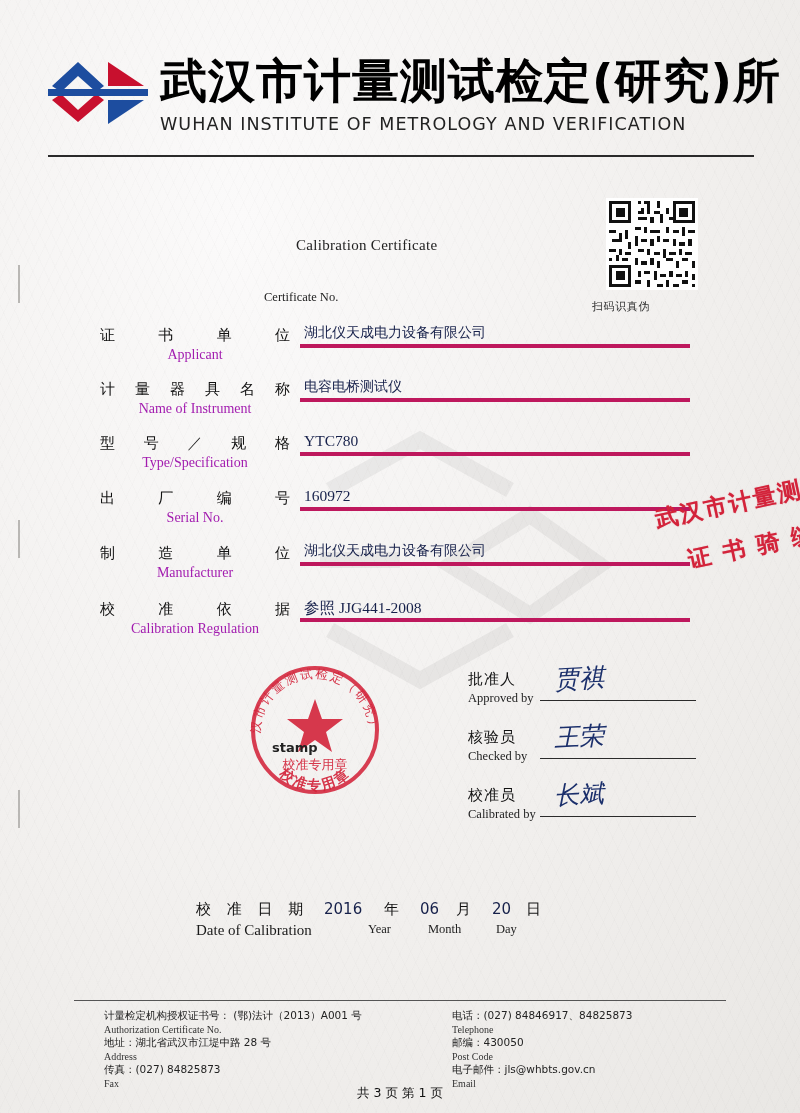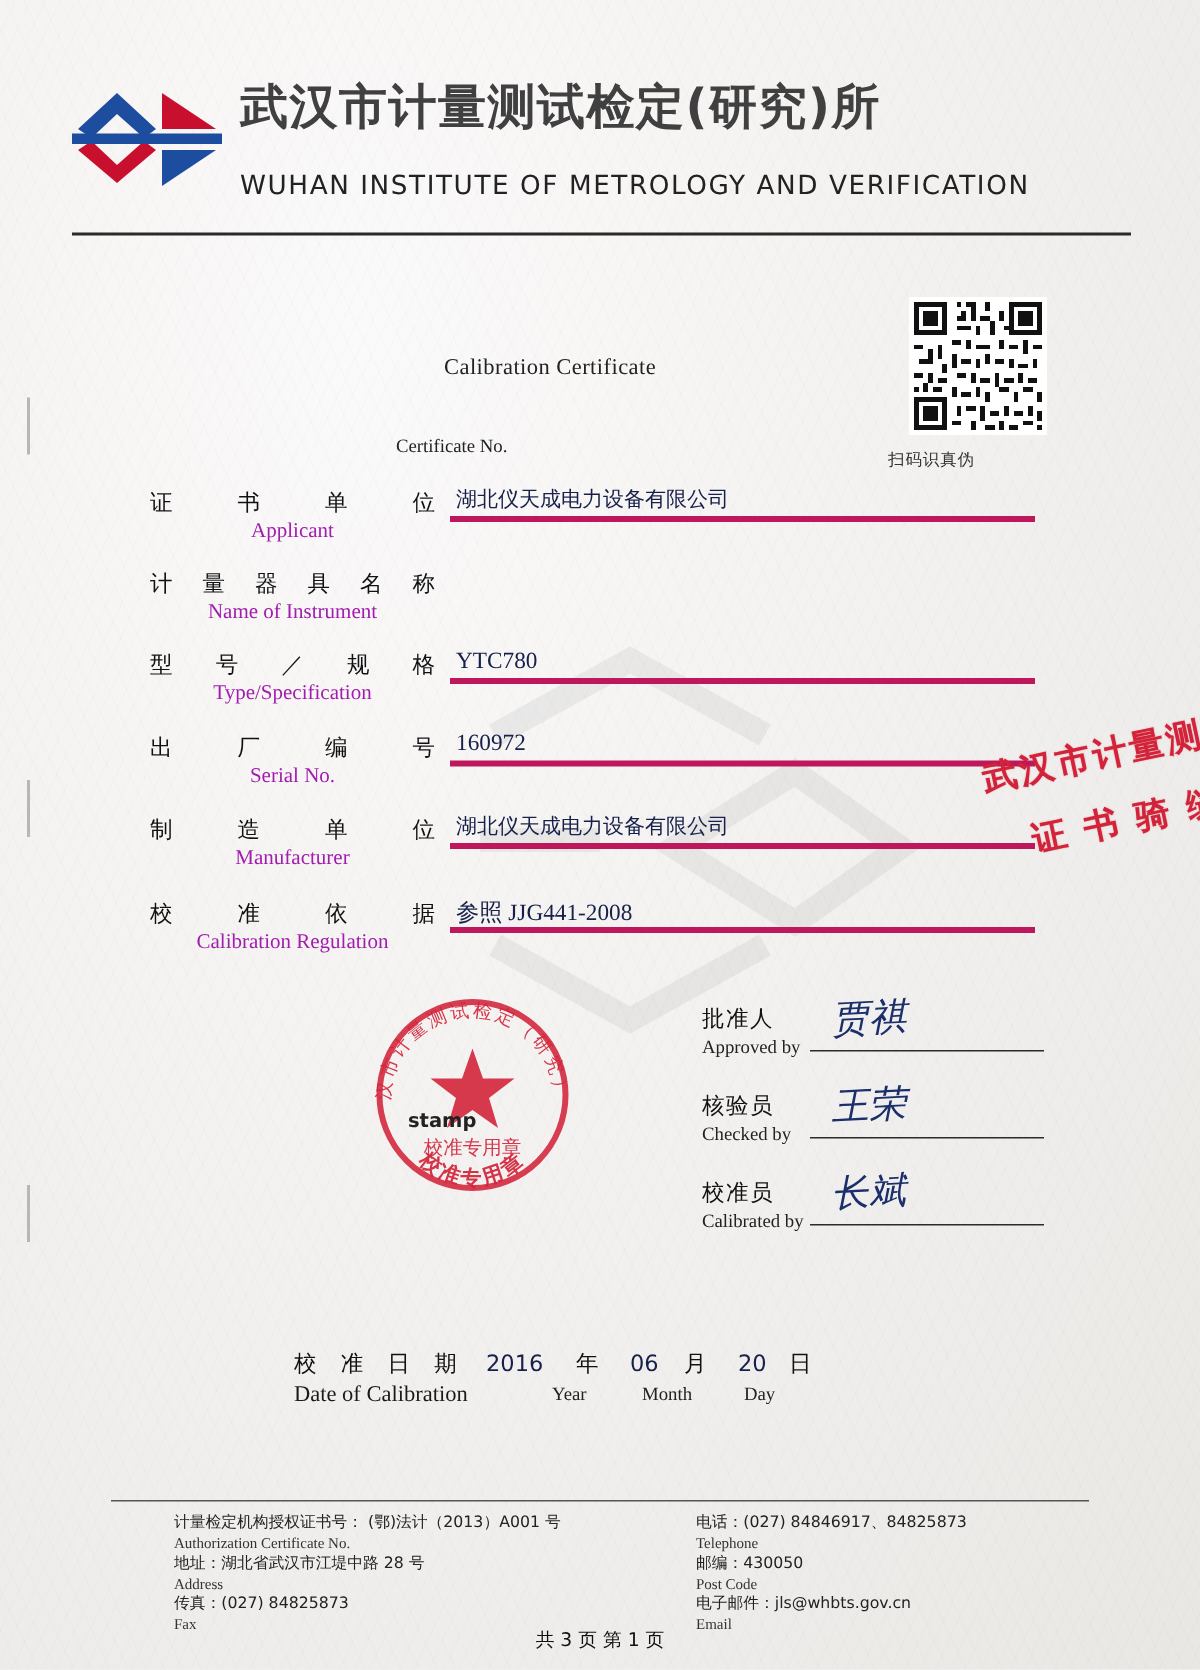--- a/index.html
+++ b/index.html
@@ -32,23 +32,23 @@
   .header {
     position:absolute; left:48px; top:52px; width:706px; height:100px;
   }
   .logo-mark {
     position:absolute; left:0; top:4px; width:100px; height:72px;
   }
   .cn-title {
     position:absolute; left:112px; top:-2px;
     font-family:"DejaVu Sans", sans-serif;
     font-weight:bold;
-    font-size:32px;
+    font-size:47px;
     letter-spacing:1px;
-    color:#404040;
+    color:#000000;
     white-space:nowrap;
   }
   .en-title {
     position:absolute; left:112px; top:62px;
     font-family:"DejaVu Sans", sans-serif;
     font-size:17.5px;
     letter-spacing:1.05px;
     color:#222;
     white-space:nowrap;
   }
@@ -135,40 +135,40 @@
     font-size:25px; color:#1b2f6b;
     font-style:italic;
     transform:rotate(-3deg);
     white-space:nowrap;
   }
 
   
   .date-row { position:absolute; left:196px; top:900px; width:420px; height:48px; }
   .date-cn {
     position:absolute; left:0; top:0;
-    font-family:Liberation Sans, sans-serif; font-size:15px; color:#111;
+    font-family:Liberation Serif, serif; font-size:15px; color:#111;
     letter-spacing:6px;
   }
   .date-en { position:absolute; left:0; top:22px; font-size:15px; }
   .d-val {
     position:absolute; top:0;
     font-family:"DejaVu Sans", sans-serif; font-size:15px; color:#16204a;
   }
   .d-unit {
     position:absolute; top:0;
     font-family:"DejaVu Sans", sans-serif; font-size:15px; color:#111;
   }
   .d-sub { position:absolute; top:22px; font-size:12.5px; color:#222; }
 
   
   .footer-rule {
     position:absolute; left:74px; top:1000px; width:652px;
     border-top:1px solid #555;
   }
-  .foot-col { position:absolute; font-size:11px; color:#222; line-height:1.12;margin-left:12px; }
+  .foot-col { position:absolute; font-size:11px; color:#222; line-height:1.12; }
   .foot-cn { font-family:"DejaVu Sans", sans-serif; font-size:10.5px; }
   .foot-en { font-size:10px; color:#333; }
   .foot-left { left:104px; top:1010px; }
   .foot-right { left:452px; top:1010px; }
   .foot-line { margin-bottom:2px; }
   .pagecount {
     position:absolute; left:0; top:1085px; width:800px; text-align:center;
     font-family:"DejaVu Sans", sans-serif; font-size:12.5px; color:#111;
   }
 
@@ -339,20 +339,21 @@
   <div class="row" style="top:380px;">
     <div class="lab-cn">
         <span>计</span>
         <span>量</span>
         <span>器</span>
         <span>具</span>
         <span>名</span>
         <span>称</span>
       </div>
     <div class="lab-en">Name of Instrument</div>
+    <div class="val">电容电桥测试仪</div>
   </div>
 
   <div class="row" style="top:434px;">
     <div class="lab-cn">
         <span>型</span>
         <span>号</span>
         <span>／</span>
         <span>规</span>
         <span>格</span>
       </div>

